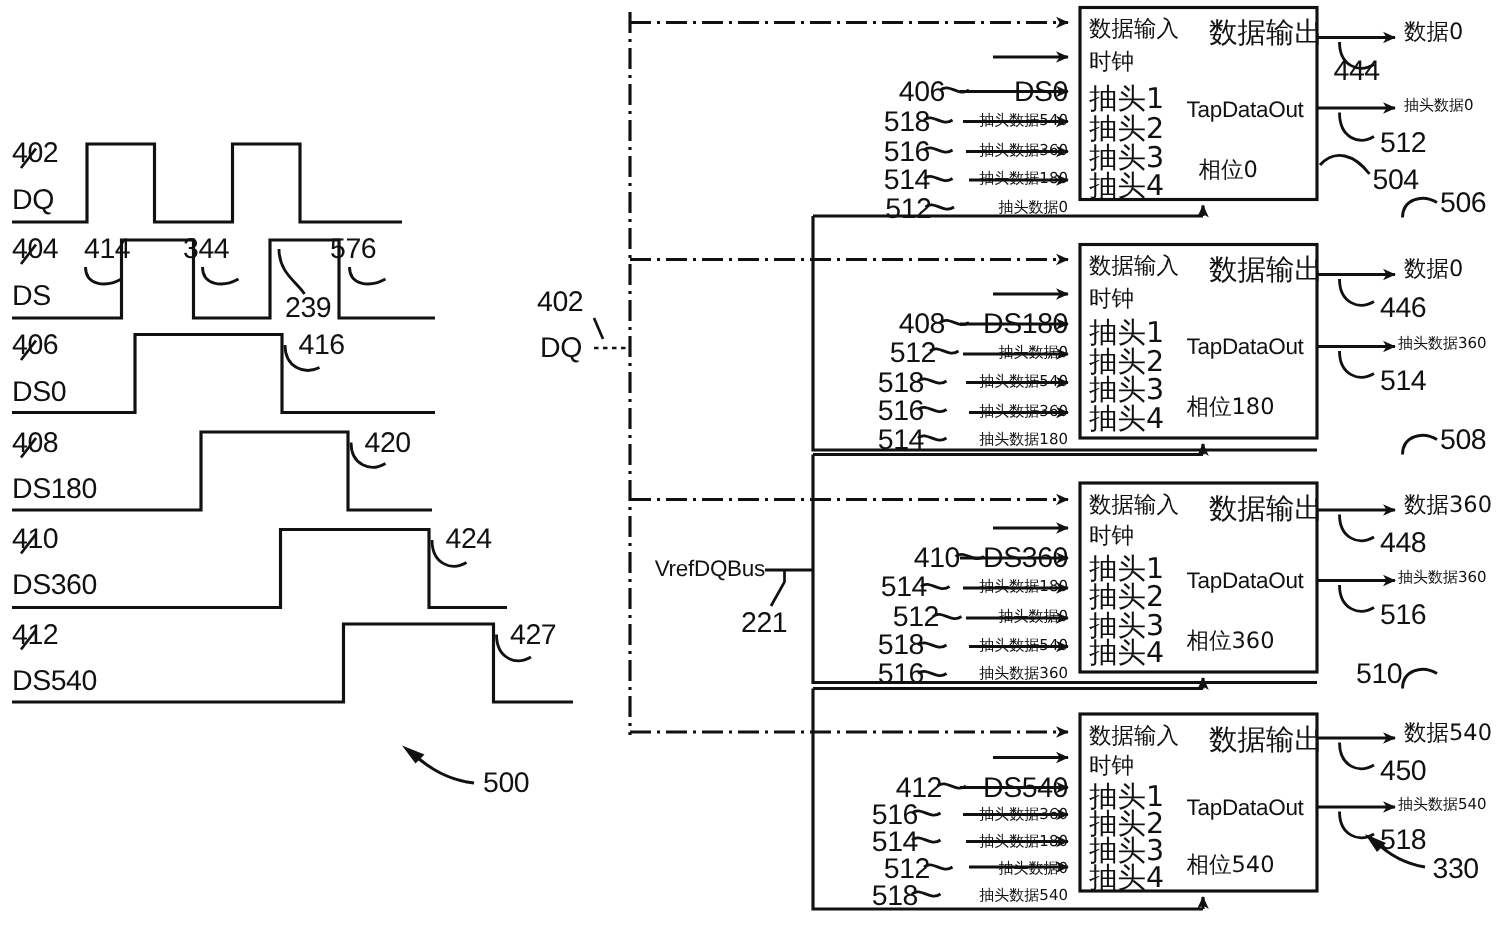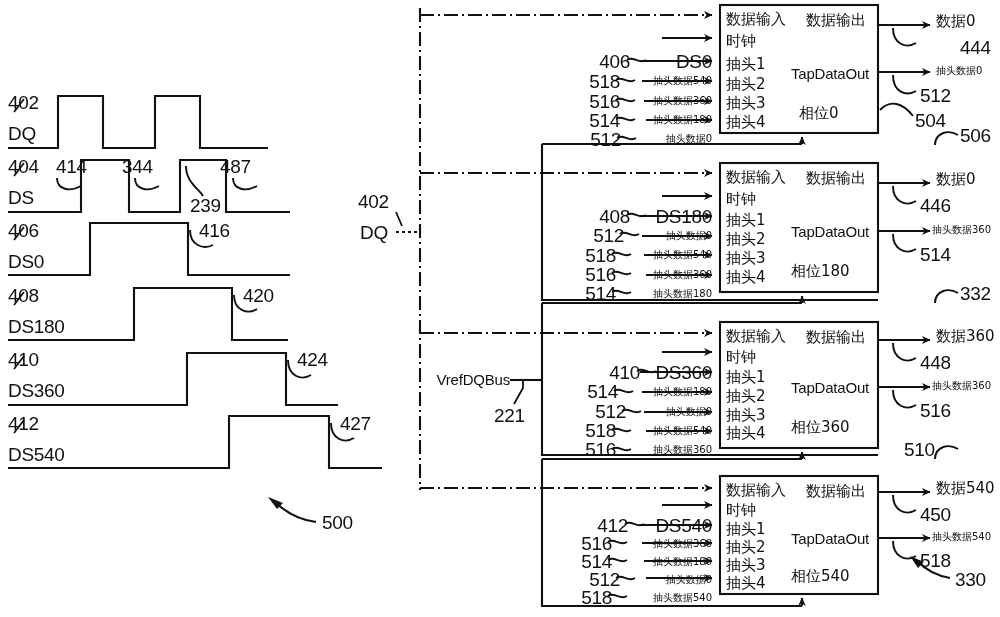--- a/index.html
+++ b/index.html
@@ -6,21 +6,21 @@
   body{width:1000px;height:617px;position:relative;overflow:hidden;
        font-family:"Liberation Sans","DejaVu Sans",sans-serif;color:#111;}
   #root{position:absolute;left:0;top:0;width:1000px;height:617px;}
   svg.layer{position:absolute;left:0;top:0;width:1000px;height:617px;}
   .txt{position:absolute;white-space:nowrap;line-height:1;}
   .num{font-size:19px;letter-spacing:-0.3px;}
   .sig{font-size:19px;letter-spacing:-0.3px;}
   .cjk{font-family:"DejaVu Sans","Liberation Sans",sans-serif;}
   .cjk-big{font-size:15px;}
   .cjk-sm{font-size:10px;}
-  .cjk-md{font-size:15px;}
+  .cjk-md{font-size:19px;}
   .mono-lbl{font-size:15px;letter-spacing:-0.2px;}
   .r{transform:translateX(-100%);}
 </style>
 </head>
 <body>
 
 <div id="root">
 
   <svg class="layer" viewBox="0 0 1000 617">
     <defs>
@@ -199,21 +199,21 @@
   <div class="txt sig" style="left:8px;top:317px">DS180</div>
 
   <div class="txt num" style="left:8px;top:350px">410</div>
   <div class="txt sig" style="left:8px;top:381px">DS360</div>
 
   <div class="txt num" style="left:8px;top:414px">412</div>
   <div class="txt sig" style="left:8px;top:445px">DS540</div>
 
   <div class="txt num" style="left:56px;top:157px">414</div>
   <div class="txt num" style="left:122px;top:157px">344</div>
-  <div class="txt num" style="left:220px;top:157px">487</div>
+  <div class="txt num" style="left:220px;top:157px">576</div>
   <div class="txt num" style="left:190px;top:196px">239</div>
   <div class="txt num" style="left:199px;top:221px">416</div>
   <div class="txt num" style="left:243px;top:286px">420</div>
   <div class="txt num" style="left:297px;top:350px">424</div>
   <div class="txt num" style="left:340px;top:414px">427</div>
 
   <div class="txt num" style="left:322px;top:513px">500</div>
 
   <div class="txt num" style="left:358px;top:192px">402</div>
   <div class="txt sig" style="left:360px;top:223px">DQ</div>
@@ -236,21 +236,21 @@
   <div class="txt cjk cjk-big" style="left:726px;top:34px">时钟</div>
   <div class="txt cjk cjk-md" style="left:726px;top:57px">抽头1</div>
   <div class="txt cjk cjk-md" style="left:726px;top:77px">抽头2</div>
   <div class="txt cjk cjk-md" style="left:726px;top:96px">抽头3</div>
   <div class="txt cjk cjk-md" style="left:726px;top:115px">抽头4</div>
   <div class="txt cjk cjk-md" style="left:806px;top:13px">数据输出</div>
   <div class="txt mono-lbl" style="left:791px;top:66px">TapDataOut</div>
   <div class="txt cjk cjk-big" style="left:799px;top:106px">相位0</div>
 
   <div class="txt cjk cjk-big" style="left:936px;top:14px">数据0</div>
-  <div class="txt num" style="left:960px;top:38px">444</div>
+  <div class="txt num" style="left:889px;top:38px">444</div>
   <div class="txt cjk cjk-sm" style="left:936px;top:66px">抽头数据0</div>
   <div class="txt num" style="left:920px;top:86px">512</div>
   <div class="txt num" style="left:915px;top:111px">504</div>
   <div class="txt num" style="left:960px;top:126px">506</div>
 
   <div class="txt num r" style="left:630px;top:207px">408</div>
   <div class="txt sig r" style="left:712px;top:207px">DS180</div>
 
   <div class="txt num r" style="left:624px;top:226px">512</div>
   <div class="txt cjk cjk-sm r" style="left:712px;top:231px">抽头数据0</div>
@@ -268,21 +268,21 @@
   <div class="txt cjk cjk-md" style="left:726px;top:251px">抽头3</div>
   <div class="txt cjk cjk-md" style="left:726px;top:270px">抽头4</div>
   <div class="txt cjk cjk-md" style="left:806px;top:171px">数据输出</div>
   <div class="txt mono-lbl" style="left:791px;top:224px">TapDataOut</div>
   <div class="txt cjk cjk-big" style="left:791px;top:264px">相位180</div>
 
   <div class="txt cjk cjk-big" style="left:936px;top:172px">数据0</div>
   <div class="txt num" style="left:920px;top:196px">446</div>
   <div class="txt cjk cjk-sm" style="left:932px;top:225px">抽头数据360</div>
   <div class="txt num" style="left:920px;top:245px">514</div>
-  <div class="txt num" style="left:960px;top:284px">332</div>
+  <div class="txt num" style="left:960px;top:284px">508</div>
 
   <div class="txt num r" style="left:640px;top:363px">410</div>
   <div class="txt sig r" style="left:712px;top:363px">DS360</div>
 
   <div class="txt num r" style="left:618px;top:382px">514</div>
   <div class="txt cjk cjk-sm r" style="left:712px;top:387px">抽头数据180</div>
   <div class="txt num r" style="left:626px;top:402px">512</div>
   <div class="txt cjk cjk-sm r" style="left:712px;top:407px">抽头数据0</div>
   <div class="txt num r" style="left:616px;top:421px">518</div>
   <div class="txt cjk cjk-sm r" style="left:712px;top:426px">抽头数据540</div>

